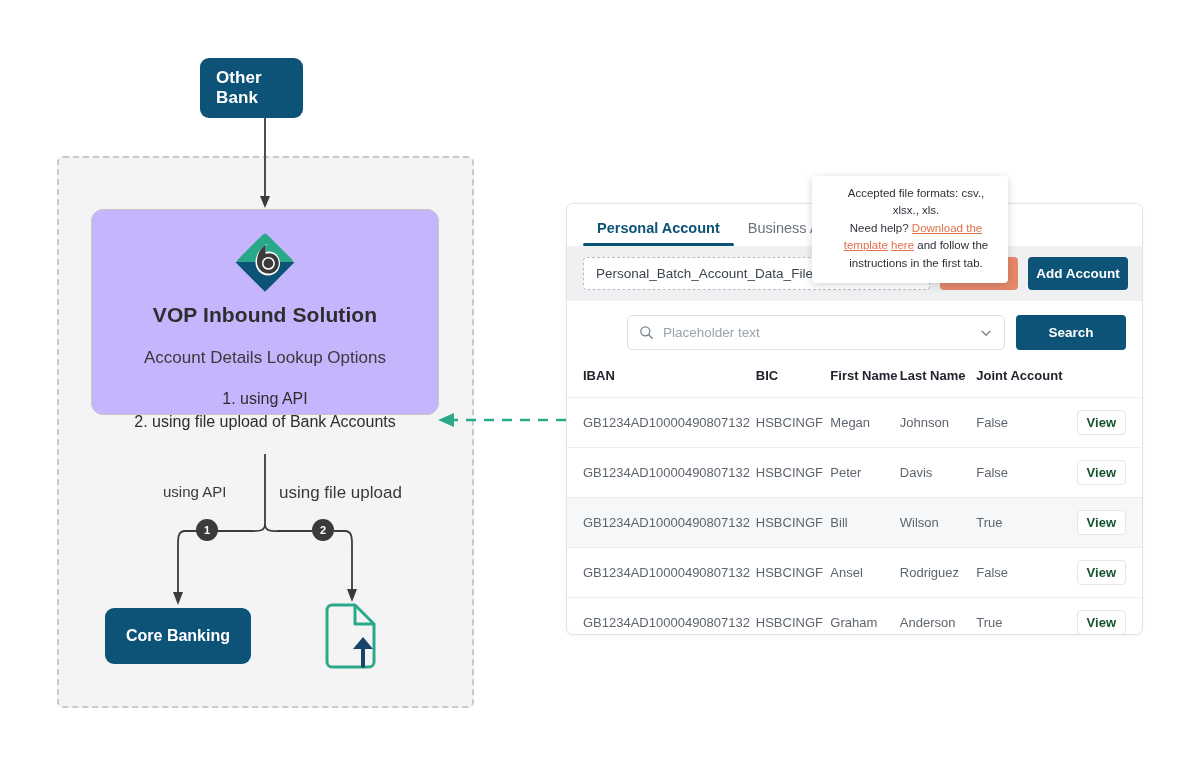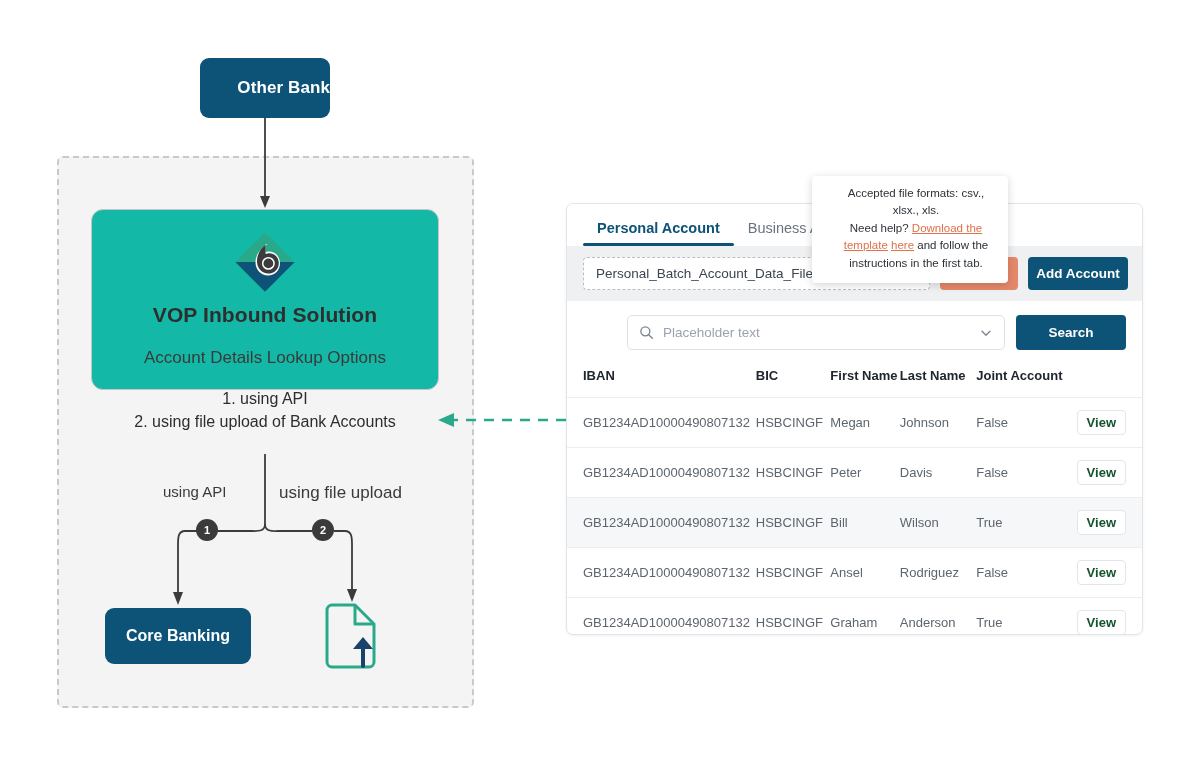--- a/index.html
+++ b/index.html
@@ -6,32 +6,32 @@
   html, body {
     width: 1200px; height: 761px;
     background: #ffffff;
     font-family: "Liberation Sans", "DejaVu Sans", sans-serif;
     overflow: hidden;
   }
   #root { position: relative; width: 1200px; height: 761px; }
 
   
   .other-bank {
-    position: absolute; left: 200px; top: 58px; width: 130px; height: 60px;
+    position: absolute; left: 200px; top: 58px; width: 103px; height: 60px;
     background: #0d5378; border-radius: 9px;
     display: flex; align-items: center; justify-content: flex-end;
     color: #ffffff; font-size: 17px; font-weight: 700; letter-spacing: .1px; padding-left: 16px;
   }
   .dashed-zone {
     position: absolute; left: 57px; top: 156px; width: 417px; height: 552px;
     background: #f4f4f4; border: 2px dashed #c9c9c9; border-radius: 6px;
   }
   .vop-card {
-    position: absolute; left: 91px; top: 209px; width: 348px; height: 181px;
-    background: #14b8a6; border: 1.5px solid #c6c6c6; border-radius: 12px; text-decoration: underline;
+    position: absolute; left: 91px; top: 209px; width: 348px; height: 206px;
+    background: #c4b5fd; border: 1.5px solid #c6c6c6; border-radius: 12px; text-decoration: underline;
   }
   .logo-wrap {
     position: absolute; left: 50%; top: 21px; transform: translateX(-50%);
     width: 62px; height: 62px;
   }
   .vop-title {
     position: absolute; left: 0; right: 0; top: 93px; text-align: center;
     font-size: 21px; font-weight: 700; color: #2e2e2e; letter-spacing: .1px;
   }
   .vop-sub {

